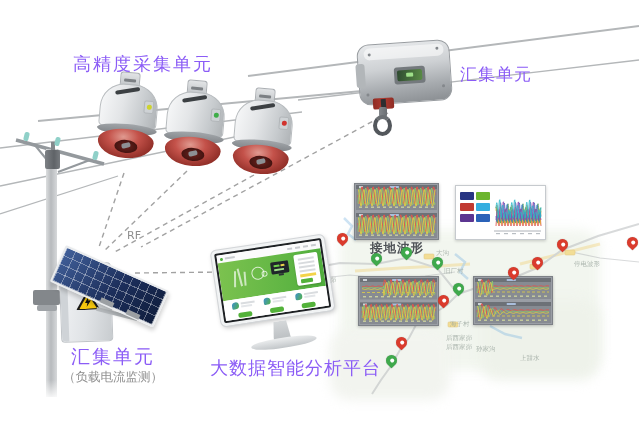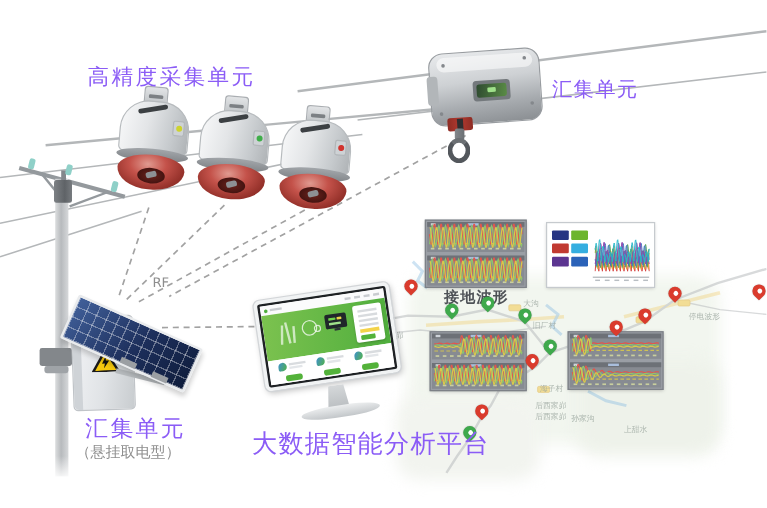--- a/index.html
+++ b/index.html
@@ -514,16 +514,16 @@
       <span class="maplbl" style="left: 446px; top: 343px;">后西家峁</span>
       <span class="maplbl" style="left: 476px; top: 345px;">孙家沟</span>
       <span class="maplbl" style="left: 574px; top: 260px;">停电波形</span>
       <span class="maplbl" style="left: 310px; top: 276px;">后西家峁</span>
       <span class="maplbl" style="left: 520px; top: 354px;">上甜水</span>
     </div>
 
   <div class="title-green" style="left:73px;top:52px;font-size:18px;letter-spacing:2px;">高精度采集单元</div>
   <div class="title-green" style="left:460px;top:63px;font-size:17px;letter-spacing:1px;">汇集单元</div>
   <div class="title-green" style="left:71px;top:344px;font-size:19px;letter-spacing:2px;">汇集单元</div>
-  <div class="title-sub" style="left:63px;top:369px;font-size:12.5px;">（悬挂取电型）</div>
-  <div class="title-green" style="left:210px;top:356px;font-size:21px;letter-spacing:1px;">大数据智能分析平台</div>
+  <div class="title-sub" style="left:63px;top:369px;font-size:12.5px;">（负载电流监测）</div>
+  <div class="title-green" style="left:210px;top:356px;font-size:18px;letter-spacing:1px;">大数据智能分析平台</div>
   <div class="rf" style="left:127px;top:205px;margin-top:24px;">RF</div>
 </div>
 
 </body></html>

